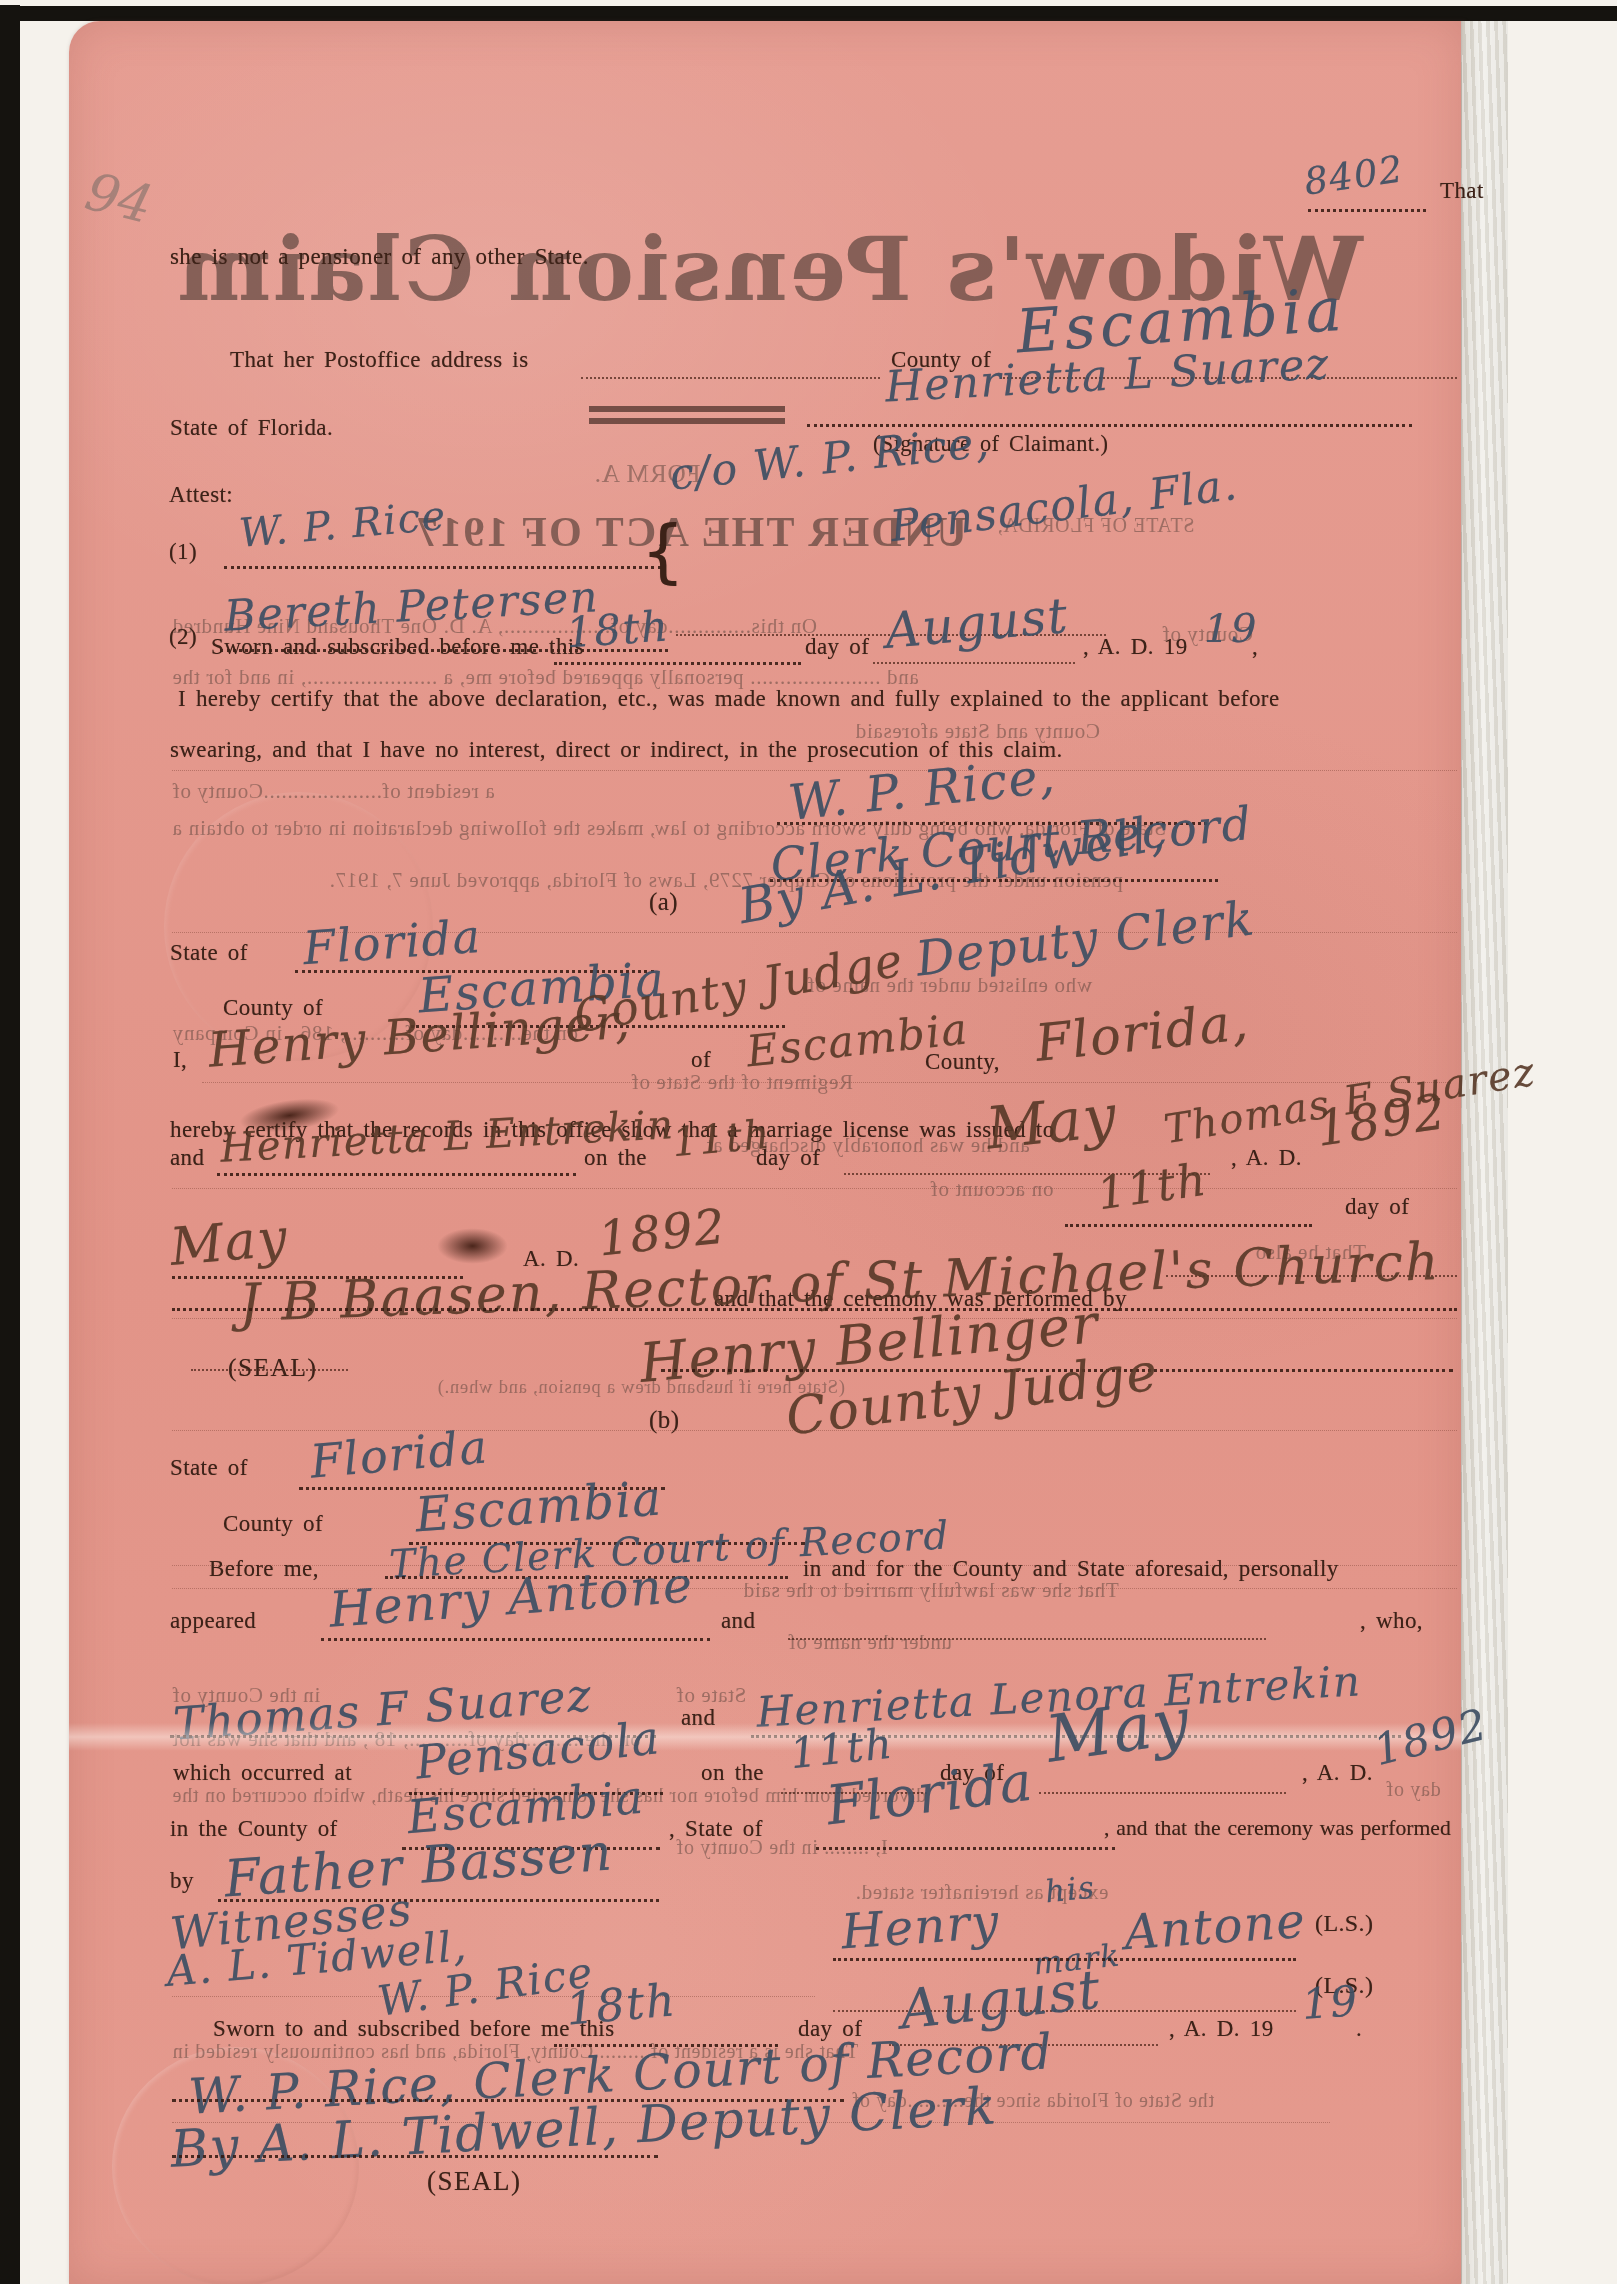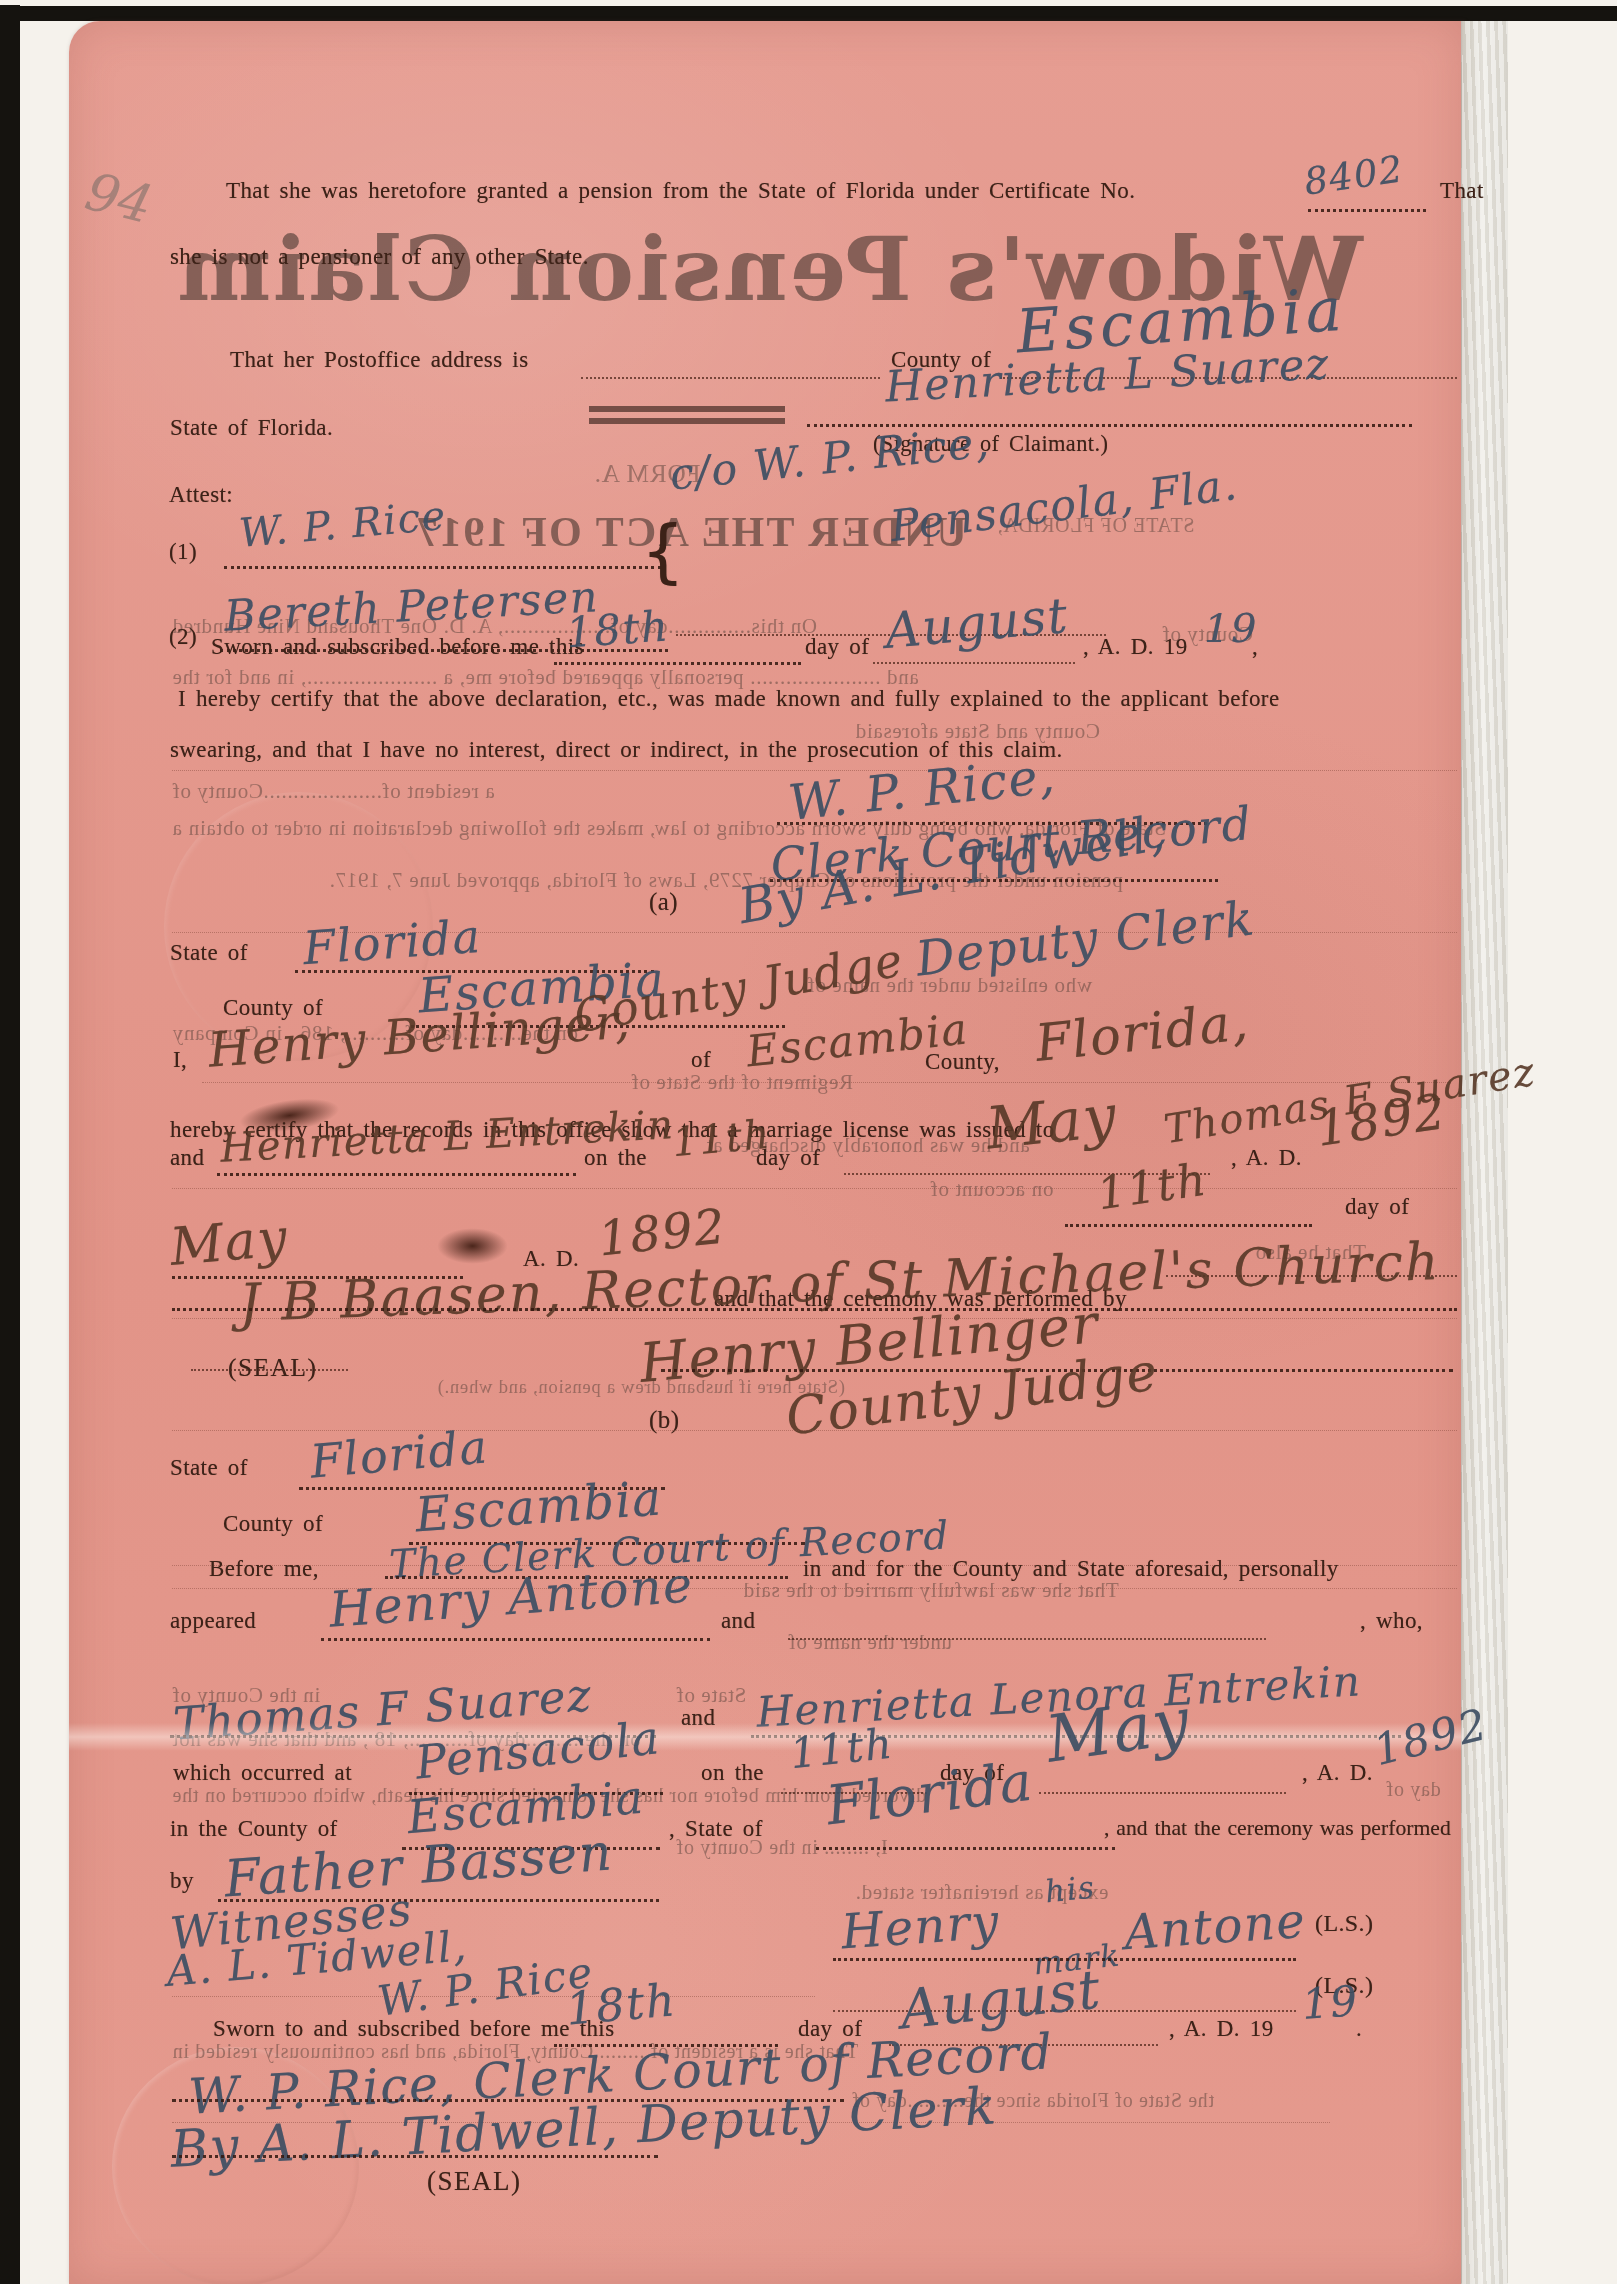--- a/index.html
+++ b/index.html
@@ -84,21 +84,20 @@
   <div class="mir" style="left:172px;top:1683px;">in the County of</div>
   <div class="mir" style="left:676px;top:1683px;">State of</div>
   <div class="mir" style="left:172px;top:1727px;">on the..........day of.........., 18  , and that she was not</div>
   <div class="mir" style="left:172px;top:1784px;font-size:20px;">divorced from him before nor has she remarried since his death, which occurred on the</div>
   <div class="mir" style="left:1386px;top:1778px;font-size:20px;">day of</div>
   <div class="mir" style="left:676px;top:1836px;font-size:20px;">I, ........ in the County of</div>
   <div class="mir" style="left:855px;top:1880px;">except as hereinafter stated.</div>
   <div class="mir" style="left:172px;top:2040px;font-size:20px;">That she is a resident of..........County, Florida, and has continuously resided in</div>
   <div class="mir" style="left:852px;top:2089px;font-size:20px;">the State of Florida since the..........day of</div>
 
-  <div class="pr" style="left:226px;top:178px;">That she was heretofore granted a pension from the State of Florida under Certificate No.</div>
   <div class="dots heavy" style="left:1308px;top:209px;width:118px;"></div>
   <div class="hw" style="left:1304px;top:154px;font-size:37px;transform:rotate(-8deg);">8402</div>
   <div class="pr" style="left:1440px;top:178px;">That</div>
   <div class="pr" style="left:170px;top:244px;">she is not a pensioner of any other State.</div>
 
   <div class="pr" style="left:230px;top:347px;">That her Postoffice address is</div>
   <div class="dots" style="left:581px;top:377px;width:299px;"></div>
   <div class="pr" style="left:891px;top:347px;">County of</div>
   <div class="dots" style="left:1000px;top:377px;width:457px;"></div>
   <div class="hw" style="left:1016px;top:285px;font-size:60px;letter-spacing:4.5px;transform:rotate(-4deg);">Escambia</div>

